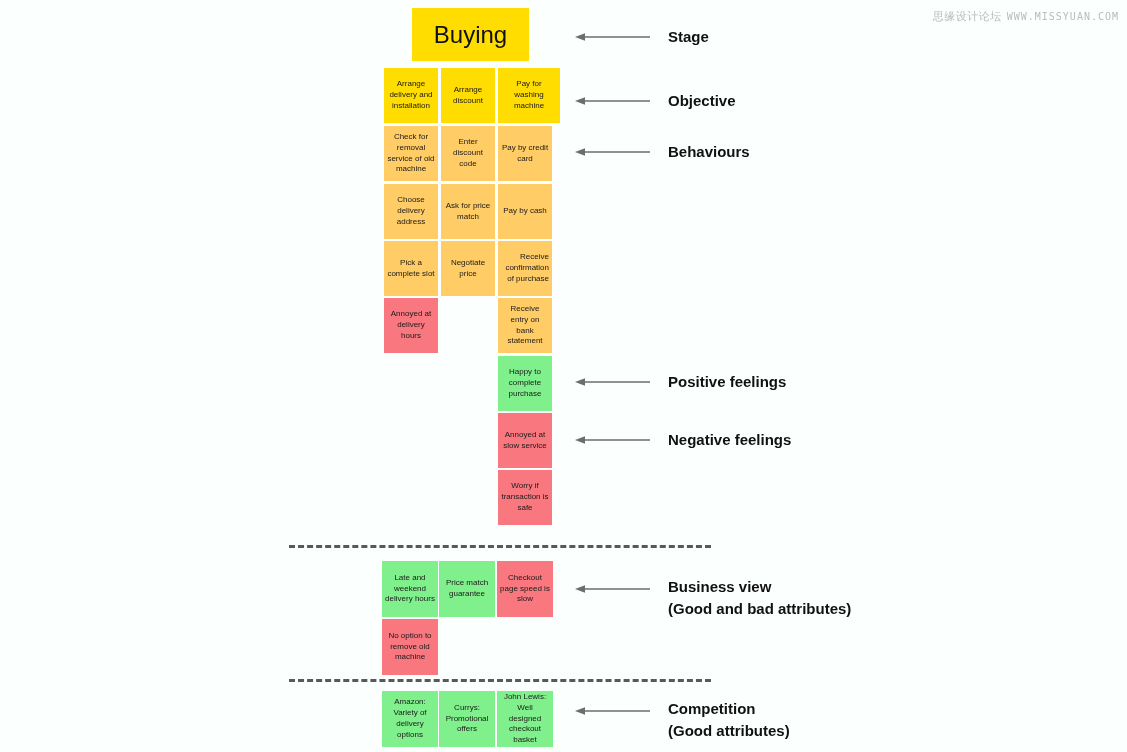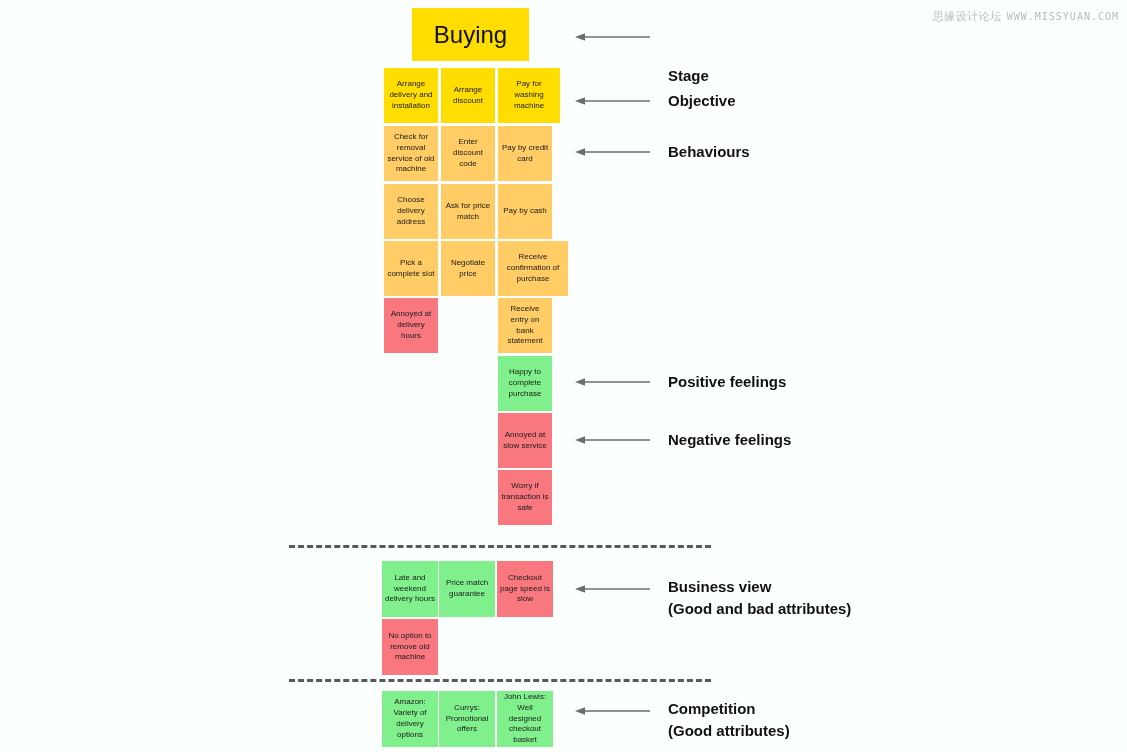--- a/index.html
+++ b/index.html
@@ -99,21 +99,21 @@
       </div>
       <div class="card c-orange" style="left: 498px; top: 184px; width: 54px; height: 55px;">
         <span>Pay by cash</span>
       </div>
       <div class="card c-orange" style="left: 384px; top: 241px; width: 54px; height: 55px;">
         <span>Pick a complete slot</span>
       </div>
       <div class="card c-orange" style="left: 441px; top: 241px; width: 54px; height: 55px;">
         <span>Negotiate price</span>
       </div>
-      <div class="card c-orange" style="left: 498px; top: 241px; width: 70px; height: 55px;">
+      <div class="card c-orange" style="left: 498px; top: 241px; width: 54px; height: 55px; text-align: right;">
         <span>Receive confirmation of purchase</span>
       </div>
       <div class="card c-red" style="left: 384px; top: 298px; width: 54px; height: 55px;">
         <span>Annoyed at delivery hours</span>
       </div>
       <div class="card c-orange" style="left: 498px; top: 298px; width: 54px; height: 55px;">
         <span>Receive entry on bank statement</span>
       </div>
       <div class="card c-green" style="left: 498px; top: 356px; width: 54px; height: 55px;">
         <span>Happy to complete purchase</span>
@@ -150,21 +150,21 @@
       <div class="dashed" style="top: 545px;"></div>
       <div class="dashed" style="top: 679px;"></div>
     </div>
   <div id="annotations-layer">
       <div class="ann-arrow" style="left: 575px; top: 32px; width: 75px;">
         <svg width="75" height="10" viewBox="0 0 75 10">
           <line x1="9" y1="5" x2="75" y2="5" stroke="#6b6d6e" stroke-width="1.6"></line>
           <path d="M0 5 L10 1.3 L10 8.7 Z" fill="#6b6d6e"></path>
         </svg>
       </div>
-      <div class="ann-label" style="left: 668px; top: 26px; margin-top: 39px;">Stage</div>
+      <div class="ann-label" style="left: 668px; top: 26px;">Stage</div>
       <div class="ann-arrow" style="left: 575px; top: 96px; width: 75px;">
         <svg width="75" height="10" viewBox="0 0 75 10">
           <line x1="9" y1="5" x2="75" y2="5" stroke="#6b6d6e" stroke-width="1.6"></line>
           <path d="M0 5 L10 1.3 L10 8.7 Z" fill="#6b6d6e"></path>
         </svg>
       </div>
       <div class="ann-label" style="left: 668px; top: 90px;">Objective</div>
       <div class="ann-arrow" style="left: 575px; top: 147px; width: 75px;">
         <svg width="75" height="10" viewBox="0 0 75 10">
           <line x1="9" y1="5" x2="75" y2="5" stroke="#6b6d6e" stroke-width="1.6"></line>

